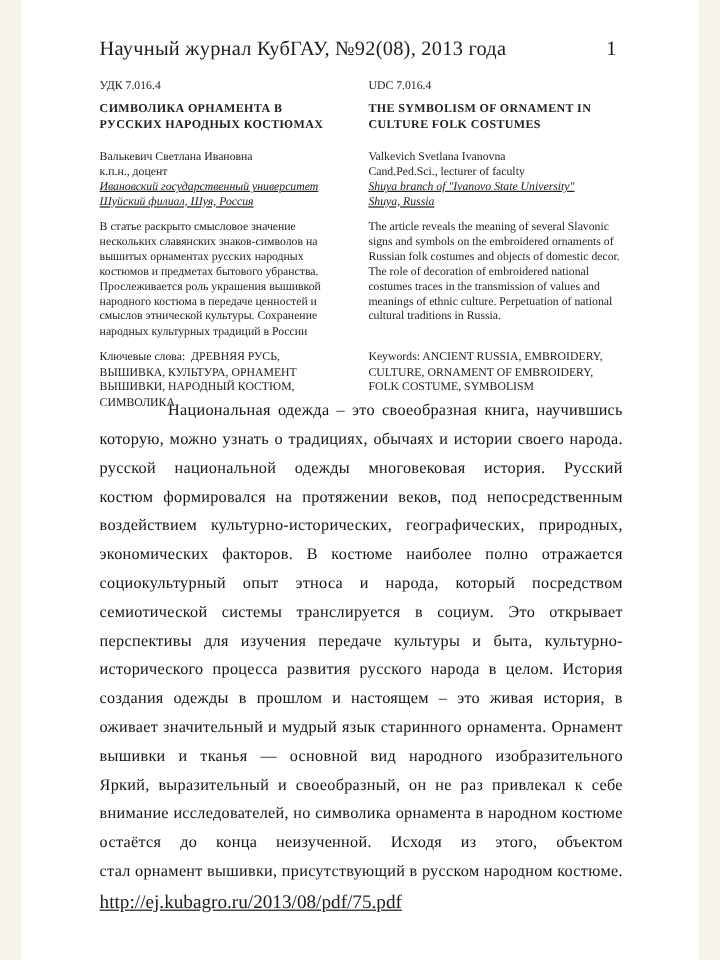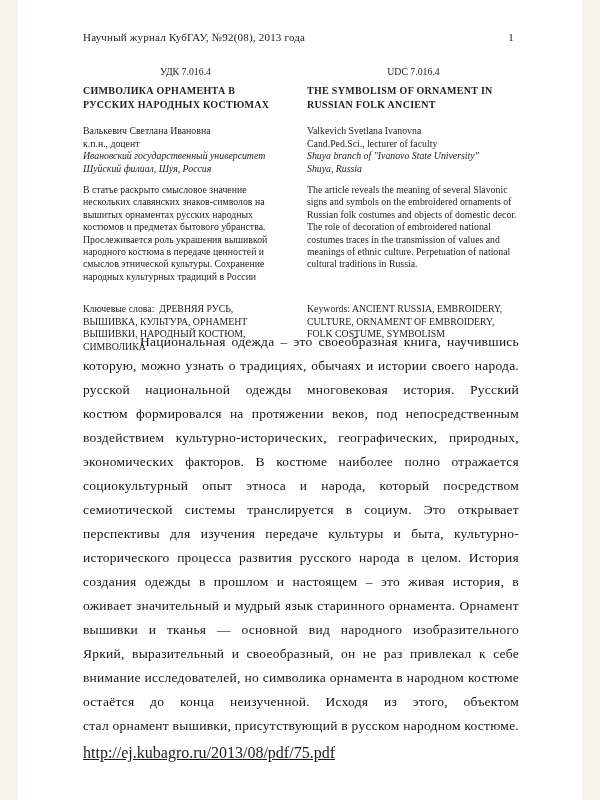--- a/index.html
+++ b/index.html
@@ -14,38 +14,38 @@
   .margin-strip {
     position: absolute; top: 0; bottom: 0; width: 18px;
     background: #f5f3ea;
   }
   .margin-strip.left  { left: 0; }
   .margin-strip.right { right: 0; }
 
   .page-header {
     position: absolute; left: 83px; top: 31px; width: 433px;
     display: flex; justify-content: space-between; align-items: baseline;
-    font-size: 11px; letter-spacing: 0.2px;
+    font-size: 17px; letter-spacing: 0.2px;
   }
   .page-number { padding-right: 2px; }
 
   .columns {
     position: absolute; left: 83px; top: 66px; width: 437px;
     display: grid; grid-template-columns: 205px 1fr; column-gap: 19px;
     font-size: 9.8px; line-height: 12.4px; color: #222;
   }
-  .udc { margin-bottom: 6px; text-align: center; }
+  .udc { margin-bottom: 6px; }
   .col-title {
     font-weight: bold; font-size: 10px; line-height: 13.5px;
     letter-spacing: 0.3px; margin-bottom: 14px; max-width: 196px;
   }
   .author-block { margin-bottom: 9px; }
   .author-block .line { display: block; }
-  .italic { font-style: italic; }
-  .abstract { margin-bottom: 20px; text-align: left; }
+  .italic { font-style: italic; text-decoration: underline; }
+  .abstract { margin-bottom: 9px; text-align: left; }
   .keywords { white-space: pre-wrap; }
 
   .article-body {
     position: absolute; left: 83px; top: 330px; width: 436px;
     font-size: 13.5px; line-height: 24px; color: #141414;
     letter-spacing: 0.25px;
   }
   .body-line {
     text-align: justify;
     text-align-last: justify;
@@ -70,21 +70,21 @@
 <div class="page-header">
   <span>Научный журнал КубГАУ, №92(08), 2013 года</span>
   <span class="page-number">1</span>
 </div>
 
 <div class="columns">
   <div class="udc">УДК 7.016.4</div>
   <div class="udc">UDC 7.016.4</div>
 
   <div class="col-title">СИМВОЛИКА ОРНАМЕНТА В РУССКИХ НАРОДНЫХ КОСТЮМАХ</div>
-  <div class="col-title">THE SYMBOLISM OF ORNAMENT IN RUSSIAN FOLK ANCIENT</div>
+  <div class="col-title">THE SYMBOLISM OF ORNAMENT IN CULTURE FOLK COSTUMES</div>
 
   <div class="author-block">
     <span class="line">Валькевич Светлана Ивановна</span>
     <span class="line">к.п.н., доцент</span>
     <span class="line italic">Ивановский государственный университет</span>
     <span class="line italic">Шуйский филиал, Шуя, Россия</span>
   </div>
   <div class="author-block">
     <span class="line">Valkevich Svetlana Ivanovna</span>
     <span class="line">Cand.Ped.Sci., lecturer of faculty</span>

